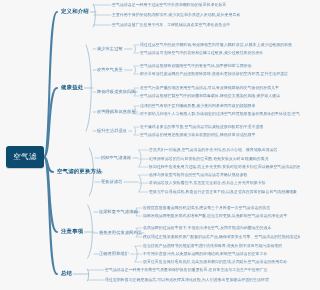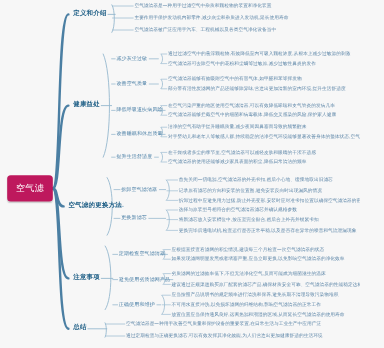--- a/index.html
+++ b/index.html
@@ -135,21 +135,21 @@
       <path d="M 135.3 254 L 142 254" fill="none" stroke="#8fb4cc" stroke-width="0.5" stroke-linecap="round"></path>
       <path d="M 135.3 262 L 142 262" fill="none" stroke="#8fb4cc" stroke-width="0.5" stroke-linecap="round"></path>
       <path d="M 44 157 C 51.15 157, 47.25 274, 57 274" fill="none" stroke="#4b7fa3" stroke-width="2" stroke-linecap="round"></path>
       <path d="M 73.2 274 L 89 274" fill="none" stroke="#8fb4cc" stroke-width="0.7" stroke-linecap="round"></path>
       <path d="M 87.56 269 C 89 271.16, 89 278.84, 87.56 281" fill="none" stroke="#8fb4cc" stroke-width="0.7" stroke-linecap="round"></path>
       <path d="M 88.06 270 L 104 270" fill="none" stroke="#8fb4cc" stroke-width="0.55" stroke-linecap="round"></path>
       <path d="M 88.06 280 L 104 280" fill="none" stroke="#8fb4cc" stroke-width="0.55" stroke-linecap="round"></path>
     </svg>
 
   <div class="layer" id="node-layer">
-      <div class="root" style="left: 6px; top: 157px; width: 26px; height: 12px; background: #be185d;">
+      <div class="root" style="left: 6px; top: 157px; width: 26px; height: 12px; background: #0c4a6e;">
         <span>空气滤</span>
       </div>
       <div class="branch-label" style="left: 61px; top: 12px; color: rgb(31, 95, 134);">定义和介绍</div>
       <div class="leaf" style="left: 112px; top: 5px; color: rgb(93, 134, 168);">空气滤清器是一种用于过滤空气中杂质和颗粒物的装置和净化装置</div>
       <div class="leaf" style="left: 112px; top: 15px; color: rgb(93, 134, 168);">主要作用于保护发动机内部零件,减少灰尘和杂质进入发动机,延长使用寿命</div>
       <div class="leaf" style="left: 112px; top: 25px; color: rgb(93, 134, 168);">空气滤清器被广泛应用于汽车、工程机械以及各类空气净化设备当中</div>
       <div class="branch-label" style="left: 61px; top: 88px; color: rgb(31, 95, 134);">健康益处</div>
       <div class="sub-label" style="left: 97px; top: 49px; color: rgb(74, 127, 166);">减少灰尘过敏</div>
       <div class="leaf" style="left: 140px; top: 45px; color: rgb(93, 134, 168);">通过过滤空气中的悬浮颗粒物,有效降低室内可吸入颗粒浓度,从根本上减少过敏源的刺激</div>
       <div class="leaf" style="left: 140px; top: 53px; color: rgb(93, 134, 168);">空气滤清器可去除空气中的花粉和尘螨等过敏原,减少过敏性鼻炎的发作</div>

